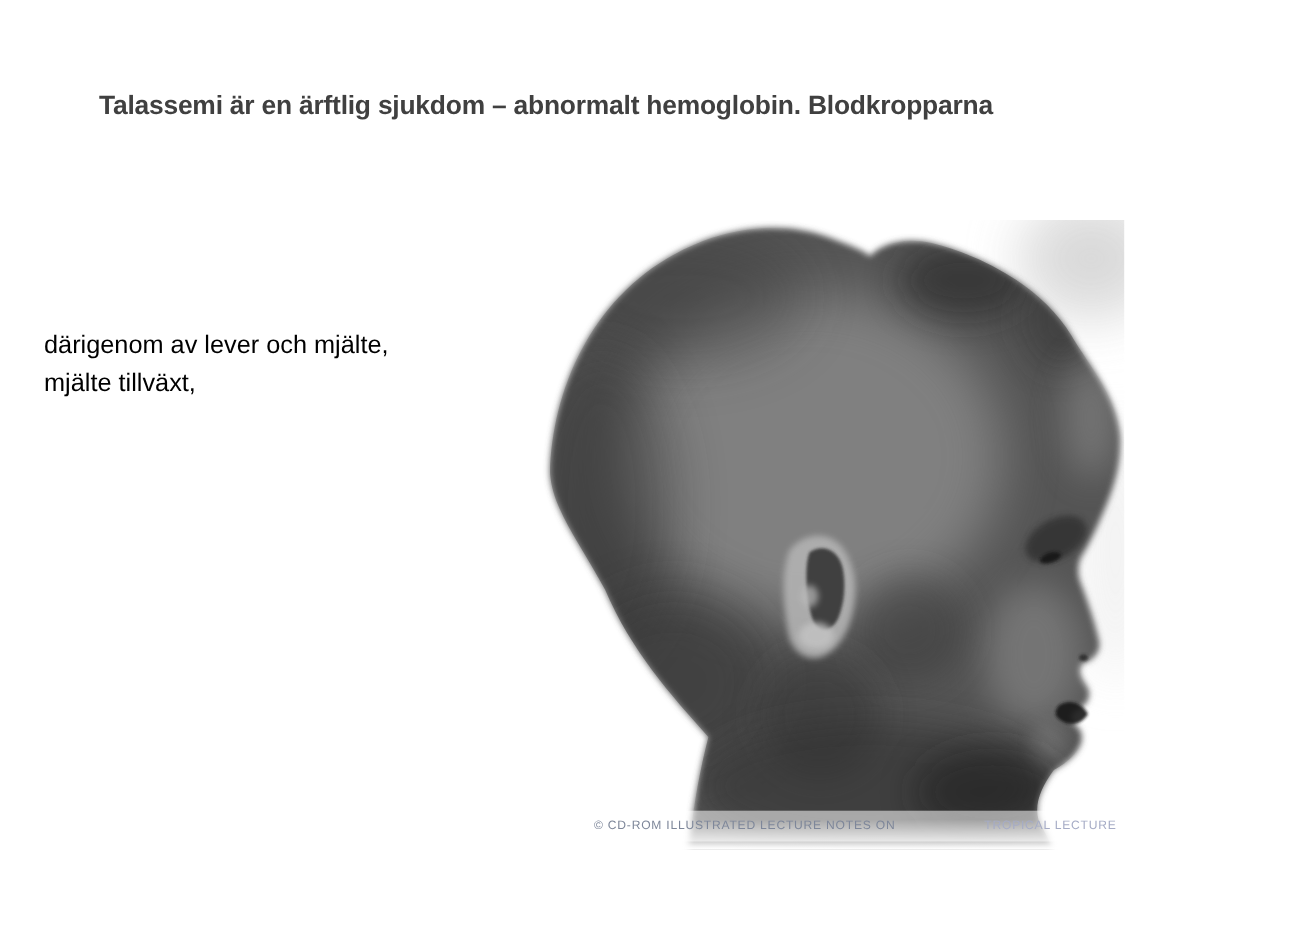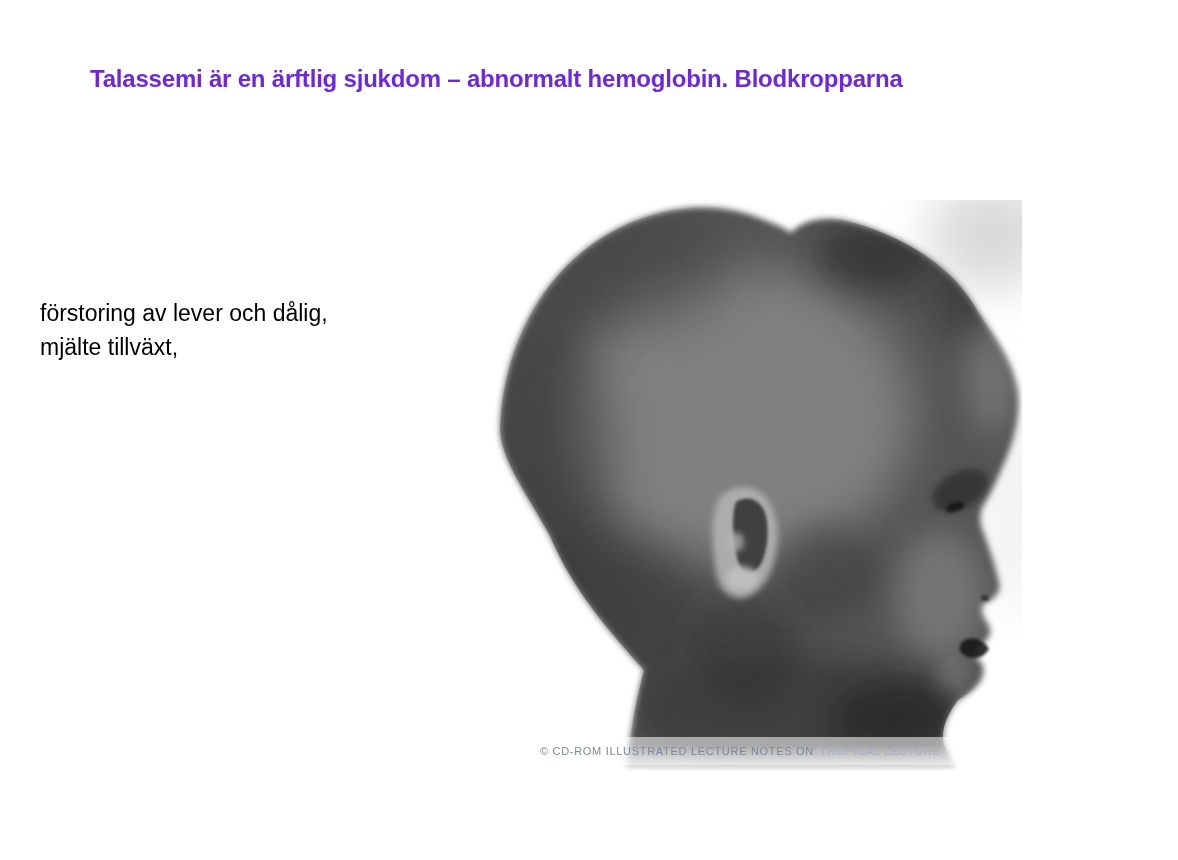--- a/index.html
+++ b/index.html
@@ -11,25 +11,25 @@
   .slide {
     position: relative;
     width: 1178px;
     height: 860px;
     background: #ffffff;
     overflow: hidden;
   }
   .title-block {
     position: absolute;
     left: 90px;
-    top: 62px;
+    top: 80px;
     font-size: 24px;
     font-weight: bold;
     line-height: 33px;
-    color: #6d28d9;
+    color: #404040;
     letter-spacing: -0.2px;
     white-space: nowrap;
   }
   .symptom-block {
     position: absolute;
     left: 40px;
     top: 262px;
     font-size: 23px;
     font-weight: normal;
     line-height: 34px;
@@ -54,41 +54,41 @@
   }
   .photo-caption {
     position: absolute;
     left: 48px;
     top: 537px;
     width: 475px;
     height: 28px;
     background: rgba(255, 255, 255, 0.55);
     display: flex;
     align-items: center;
-    justify-content: flex-start;
+    justify-content: space-between;
     gap: 6px;
     font-size: 11px;
     letter-spacing: 0.7px;
     white-space: pre;
   }
   .cap-primary   { color: #7e879a; }
   .cap-secondary { color: #a6acc6; }
 </style>
 </head>
 <body>
 
 <div class="slide">
 
   <div class="title-block">
     <div>Talassemi är en ärftlig sjukdom – abnormalt hemoglobin. Blodkropparna</div>
   </div>
 
   <div class="symptom-block">
     <div class="sym-line"></div>
-    <div class="sym-line">förstoring av lever och dålig,</div>
+    <div class="sym-line">därigenom av lever och mjälte,</div>
     <div class="sym-line">mjälte tillväxt,</div>
     <div class="sym-line"></div>
   </div>
 
   <figure class="photo-figure">
     <svg width="530" height="572" viewBox="0 0 530 572" xmlns="http://www.w3.org/2000/svg">
       <defs>
         <filter id="b1" x="-60%" y="-60%" width="220%" height="220%">
             <feGaussianBlur stdDeviation="1.5"></feGaussianBlur>
           </filter>

